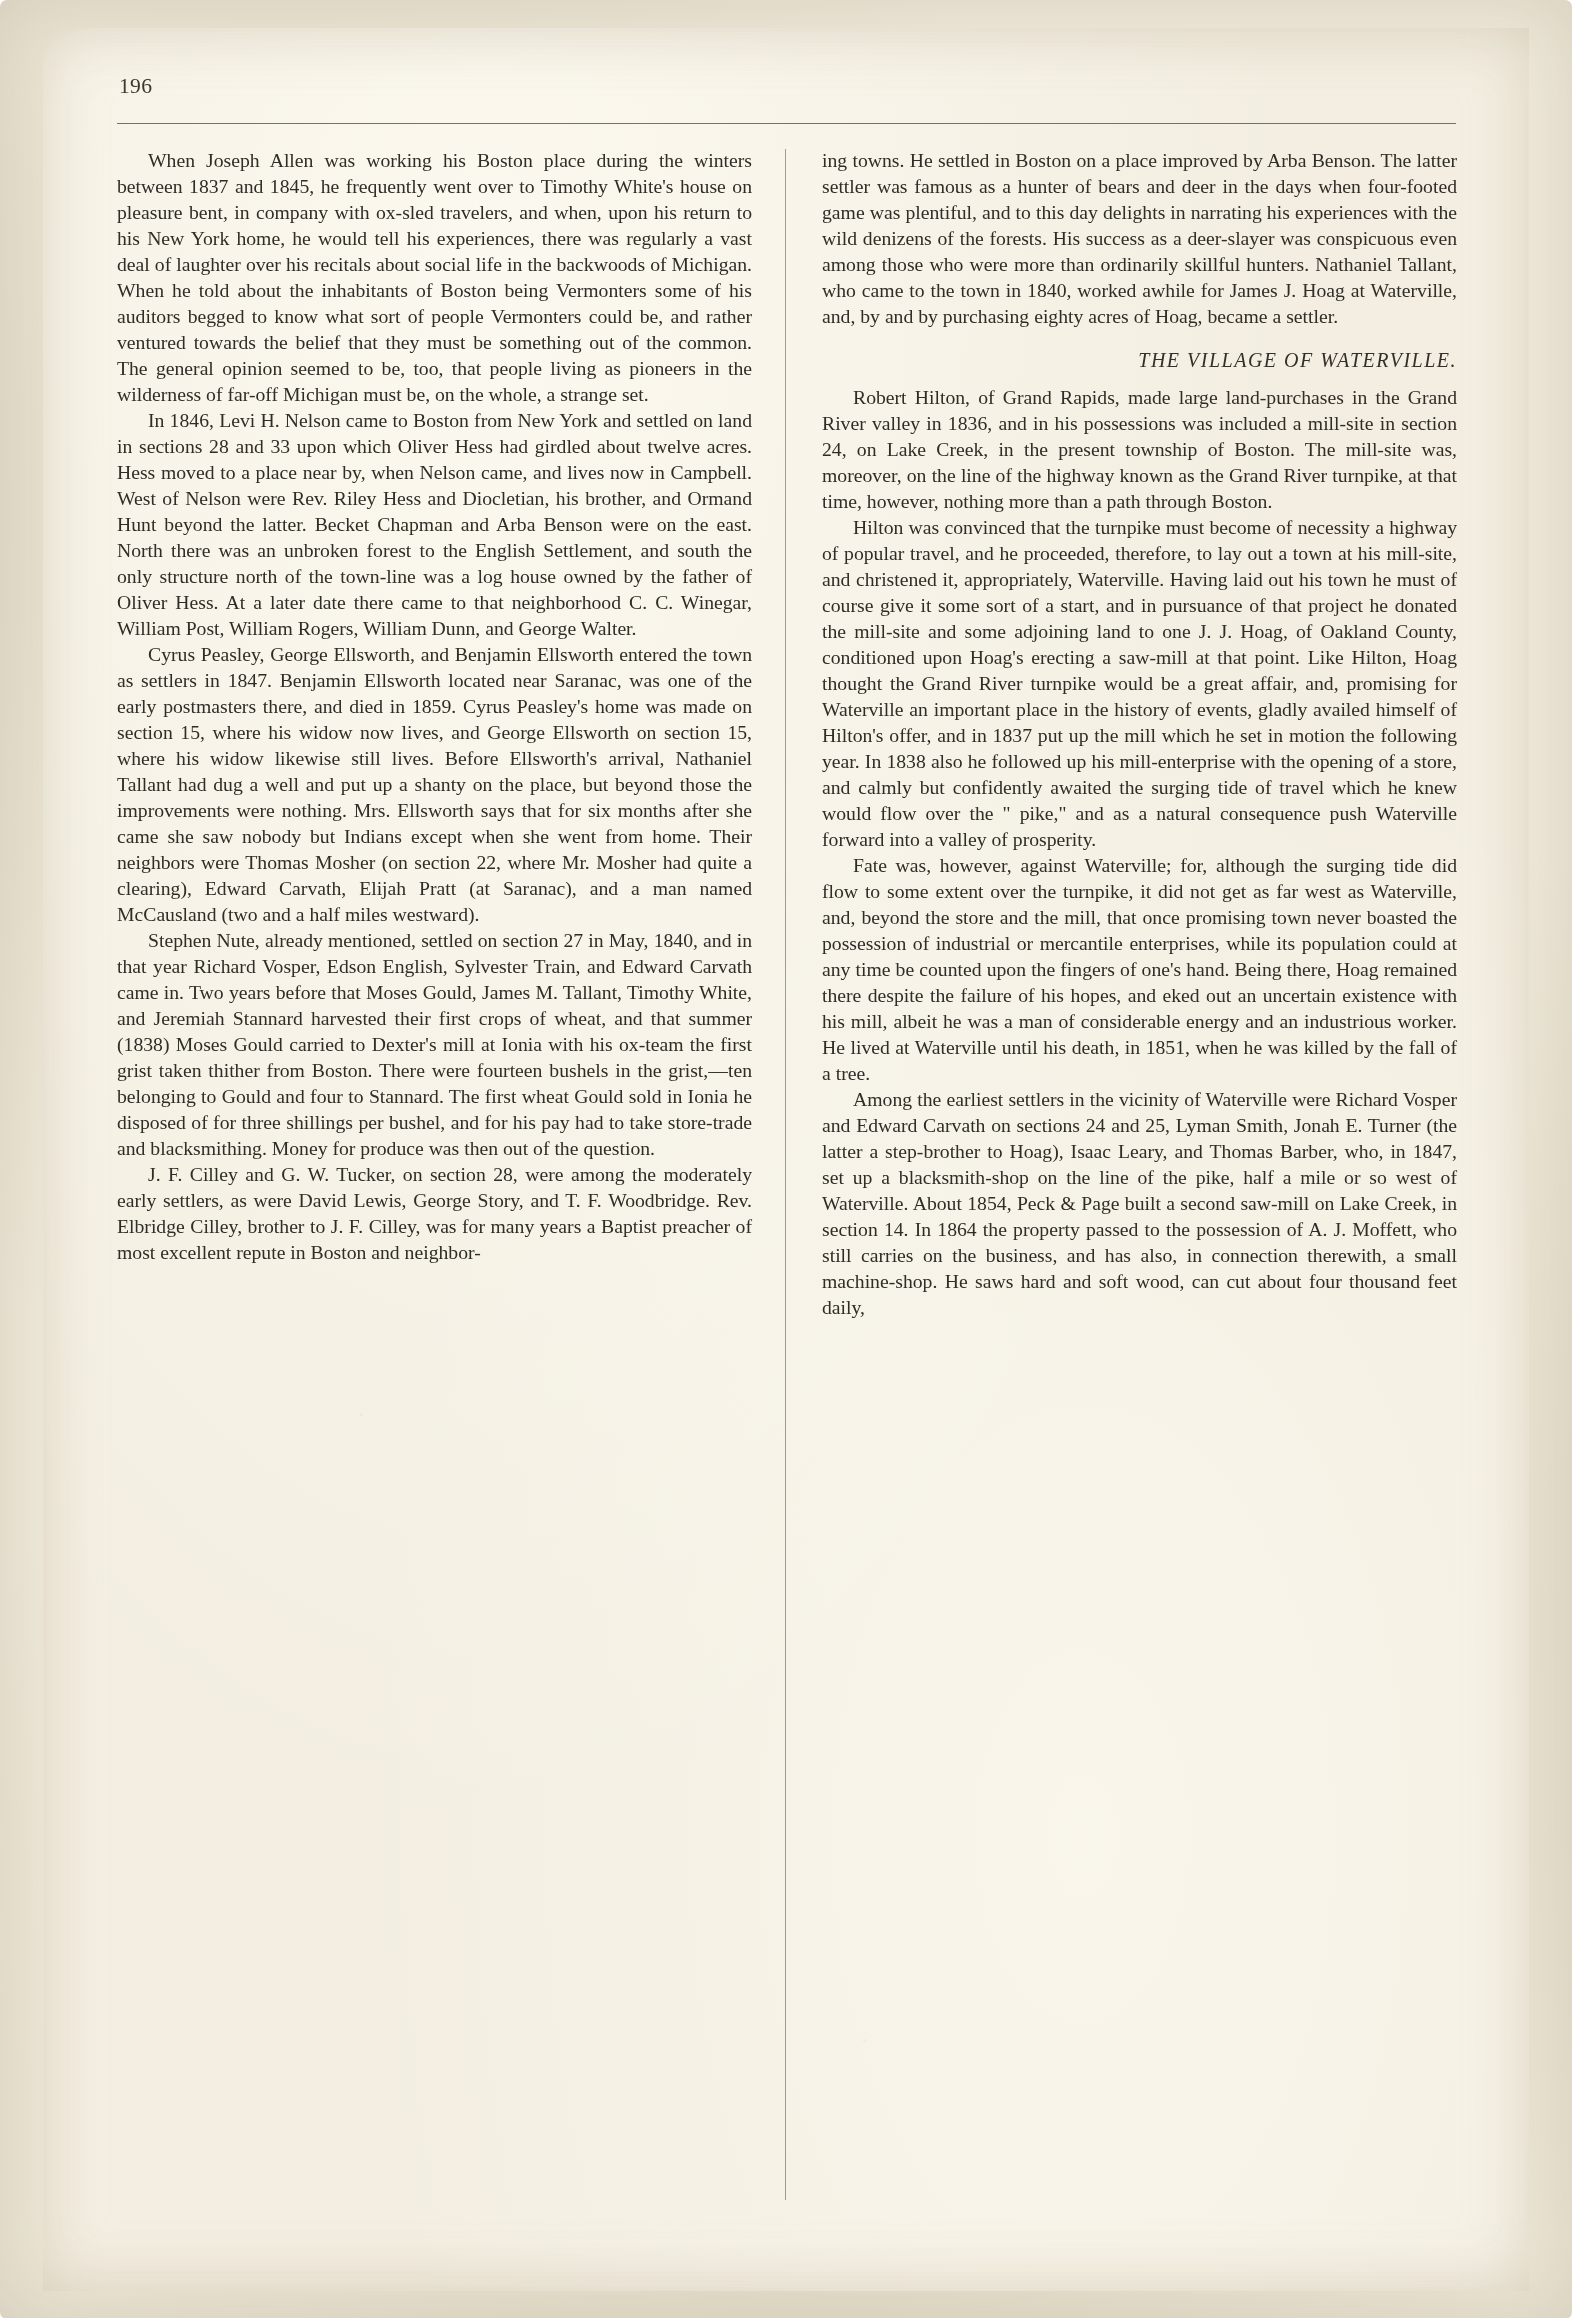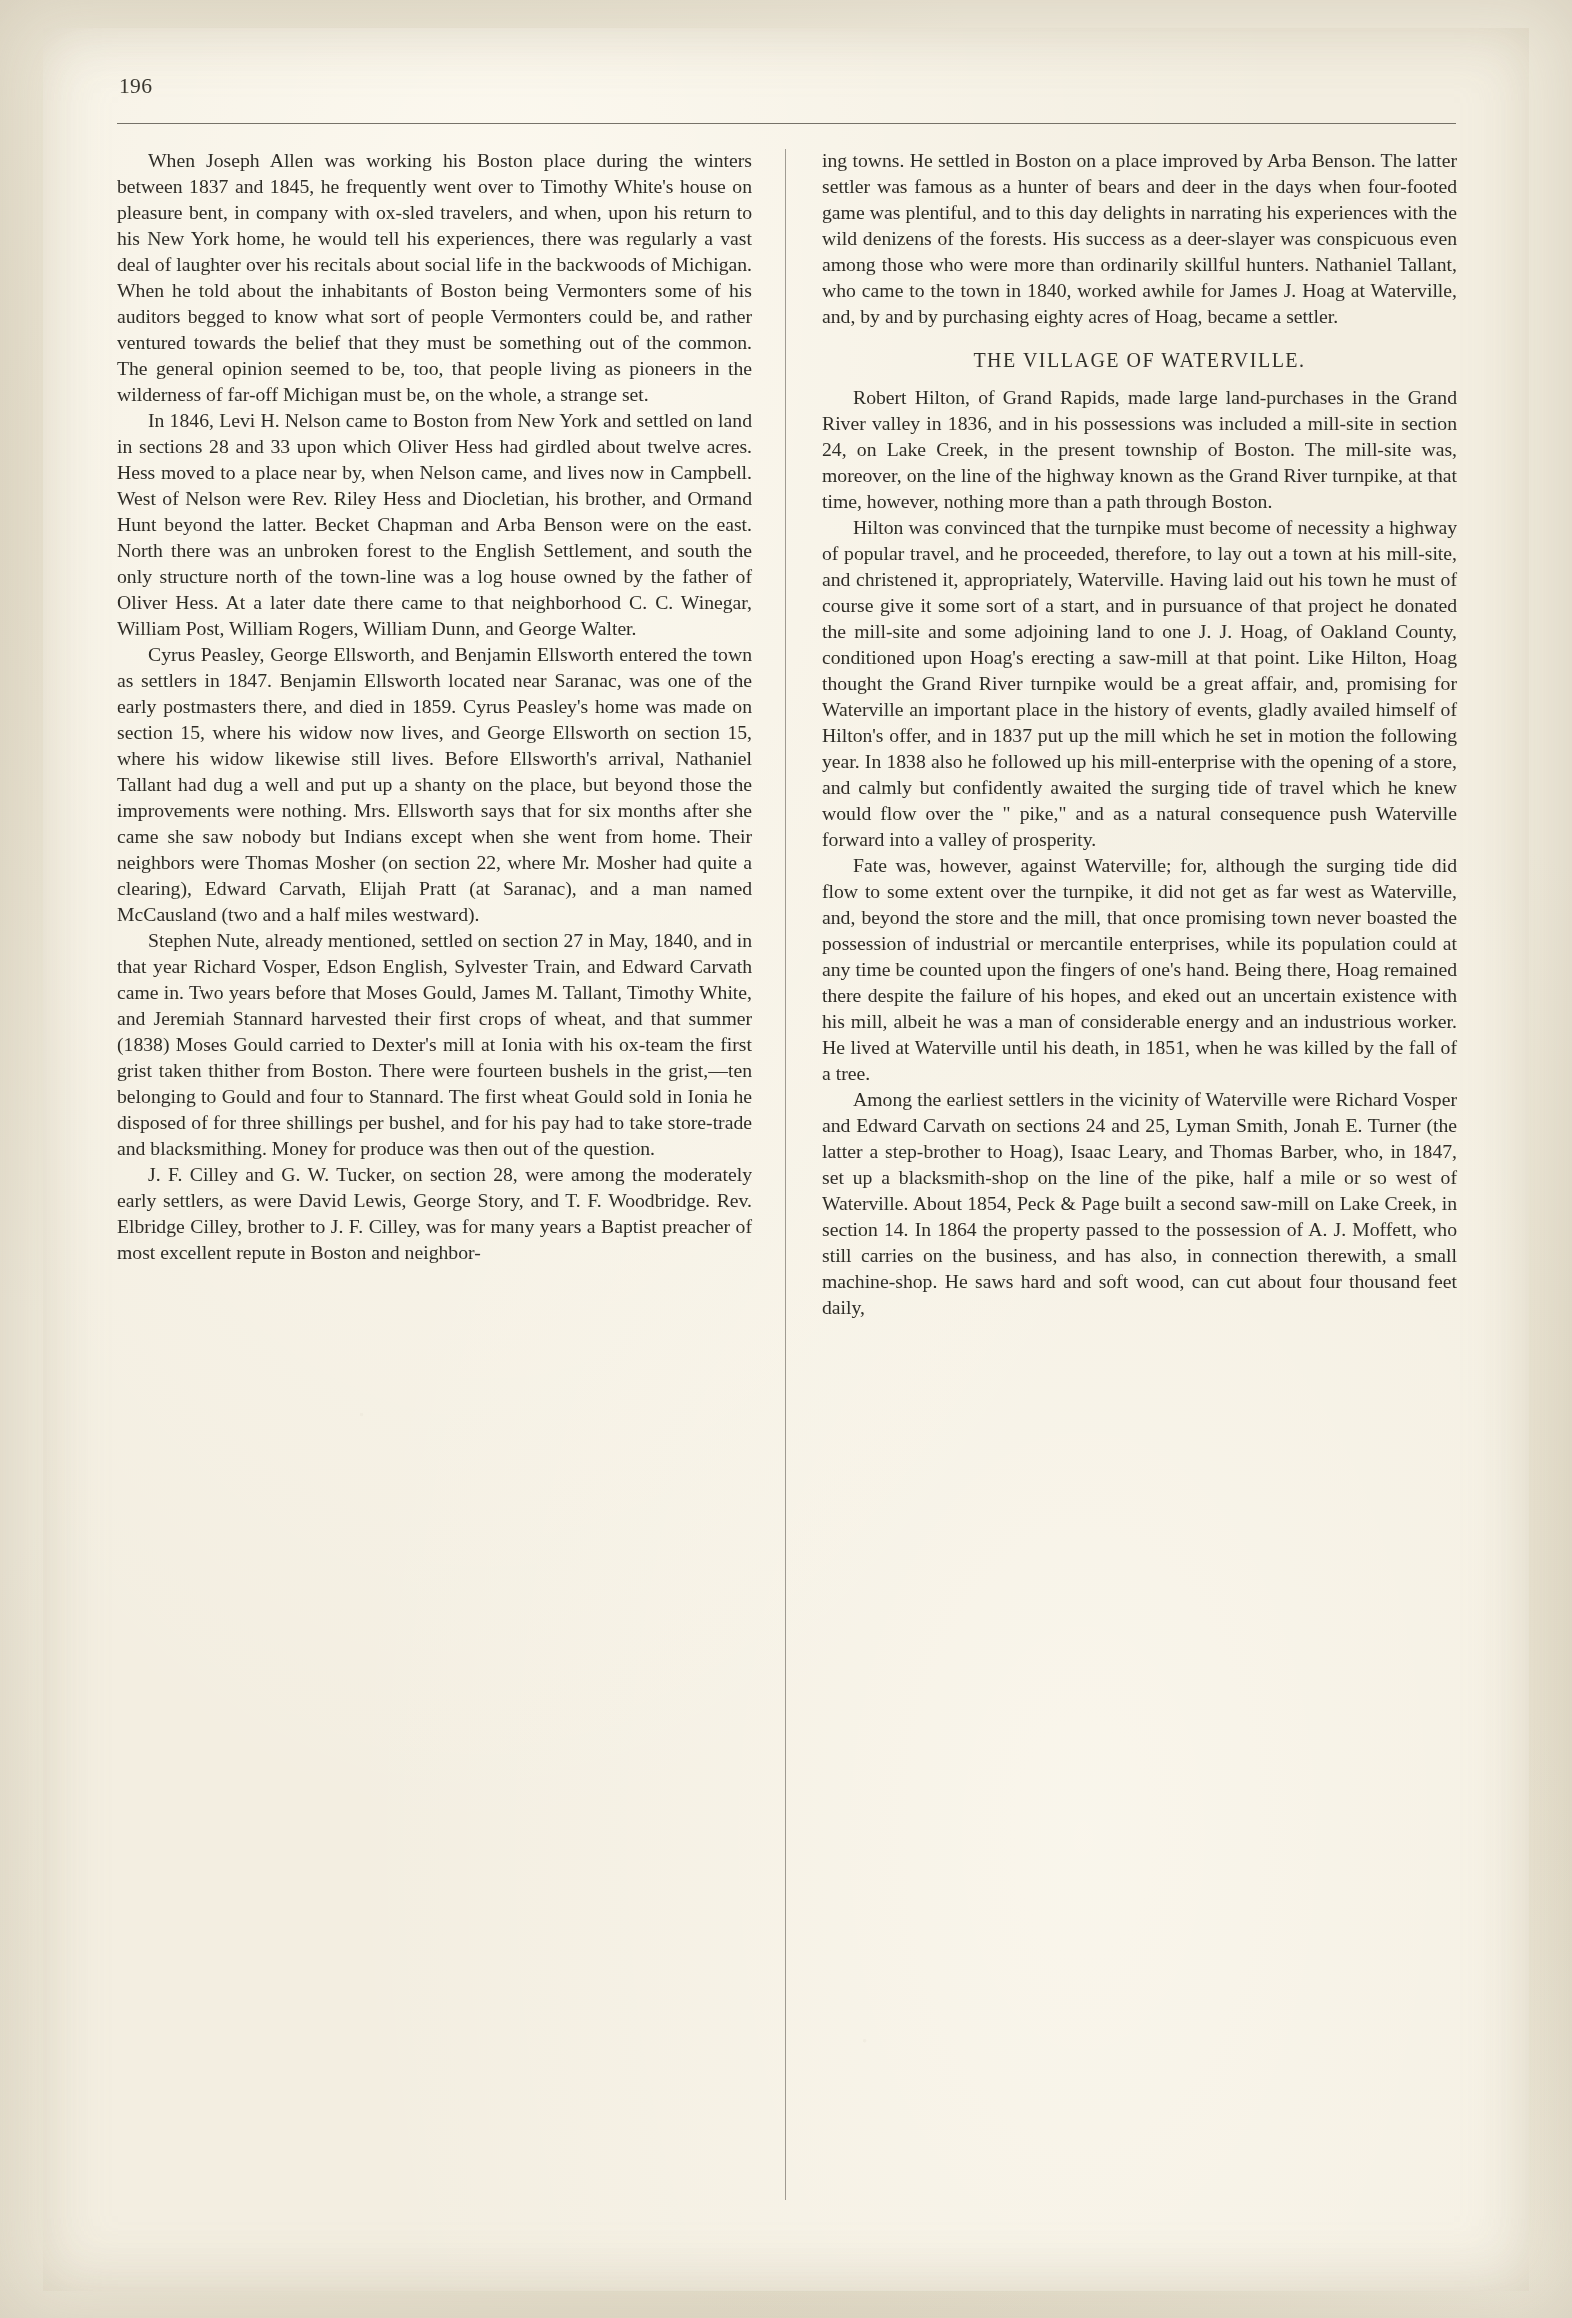--- a/index.html
+++ b/index.html
@@ -17,20 +17,21 @@
     position: relative;
     width: 1572px;
     height: 2319px;
     background: #efeadb;
     background-image:
       radial-gradient(circle at 18% 22%, rgba(214,205,180,0.45) 0%, rgba(214,205,180,0) 38%),
       radial-gradient(circle at 76% 70%, rgba(208,198,170,0.38) 0%, rgba(208,198,170,0) 42%),
       radial-gradient(circle at 46% 92%, rgba(205,196,168,0.35) 0%, rgba(205,196,168,0) 40%);
     box-sizing: border-box;
     overflow: hidden;
+    border-radius: 7px;
   }
   .paper-inner {
     position: absolute;
     left: 43px;
     top: 28px;
     width: 1486px;
     height: 2263px;
     background: #f3eee1;
     background-image:
       radial-gradient(ellipse at 30% 12%, rgba(255,252,244,0.75) 0%, rgba(255,252,244,0) 55%),
@@ -107,24 +108,25 @@
   p {
     margin: 0 0 0 0;
     text-indent: 31px;
   }
   p.noindent { text-indent: 0; }
 
   h2.section-title {
     margin: 18px 0 11px 0;
     font-size: 20px;
     font-weight: 400;
-    text-align: center;
+    text-align: right;
     letter-spacing: 1.5px;
     text-indent: 0;
     color: #32302a;
+    font-style: italic;
   }
 
   
   .speckle {
     position: absolute;
     left: 0; top: 0;
     width: 1572px; height: 2319px;
     pointer-events: none;
     opacity: 0.35;
     background-image:

